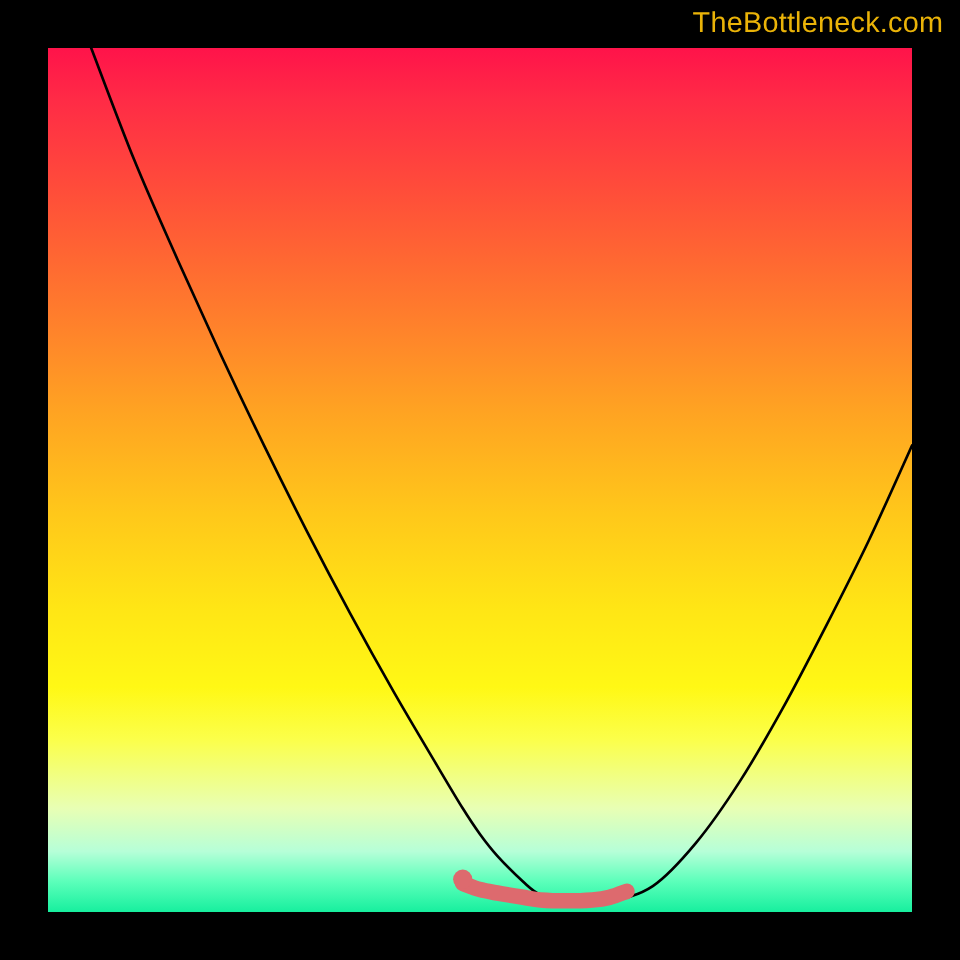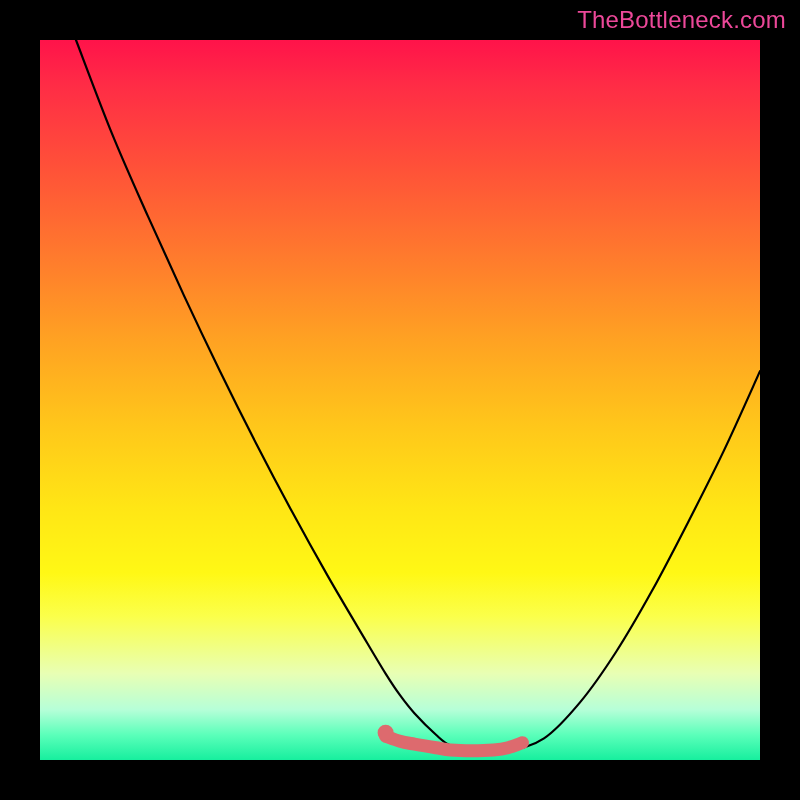--- a/index.html
+++ b/index.html
@@ -45,21 +45,21 @@
     left: 40px;
     top: 40px;
     width: 720px;
     height: 720px;
     pointer-events: none;
   }
   .watermark {
     position: absolute;
     top: 6px;
     right: 14px;
-    color: #ec4899;
+    color: #eab308;
     font-size: 24px;
     letter-spacing: 0.2px;
     user-select: none;
   }
 </style>
 </head>
 <body>
 
 <div class="frame">
 

